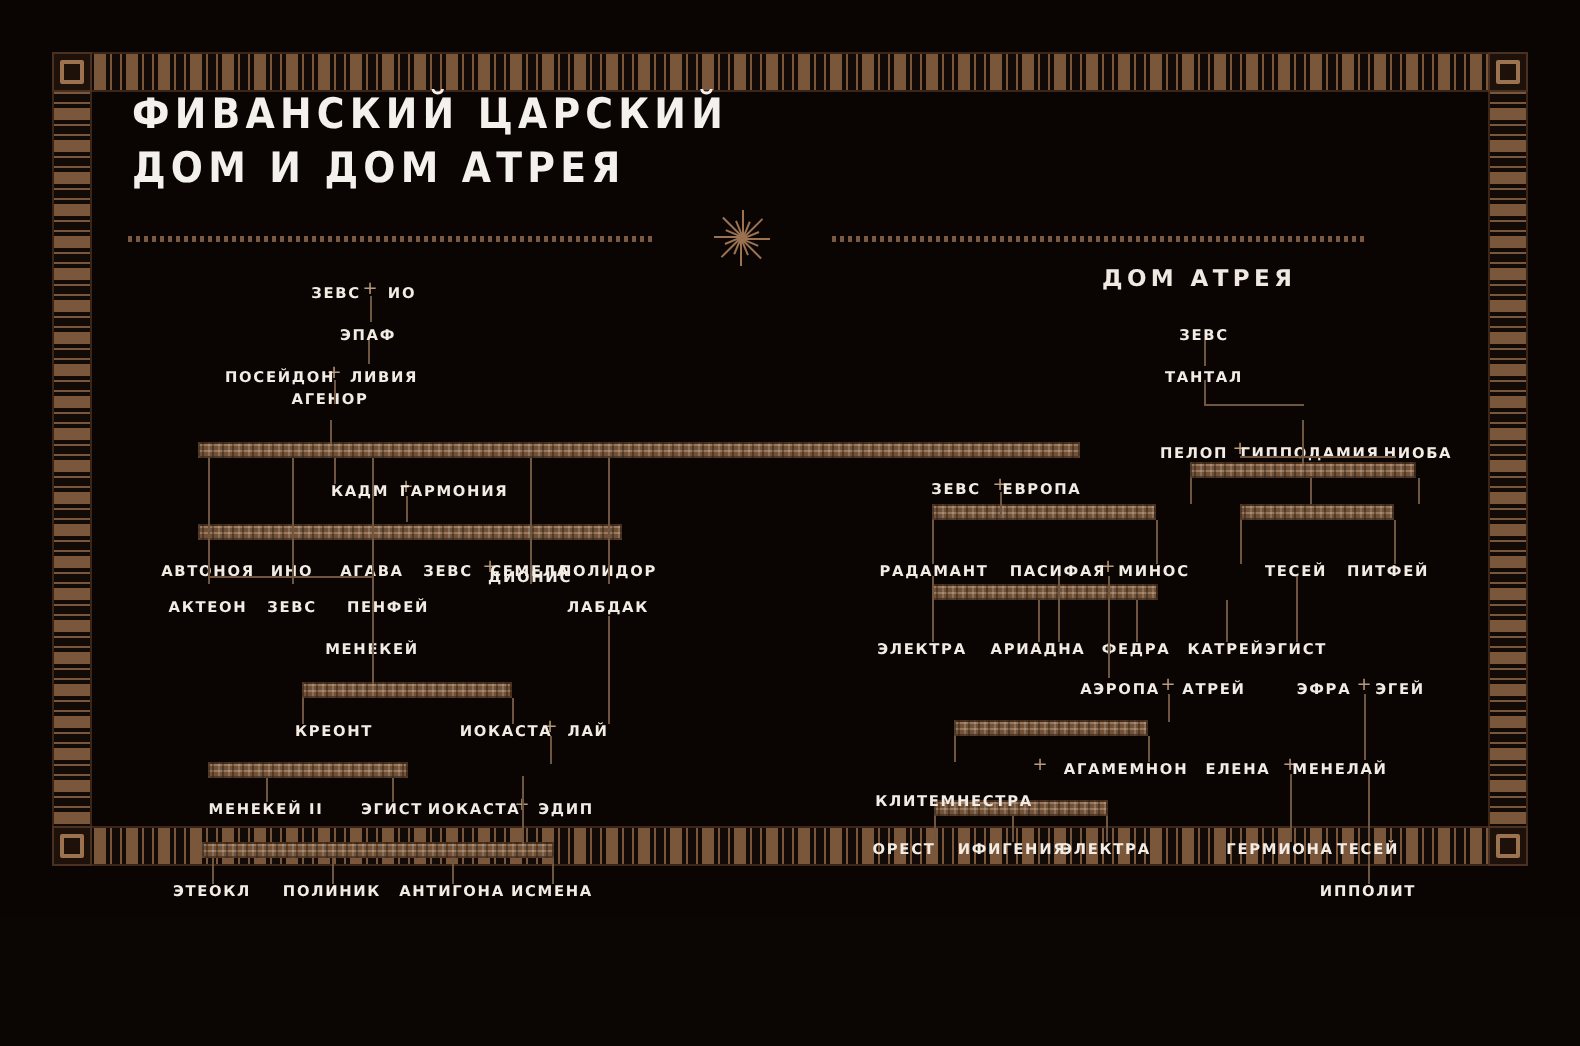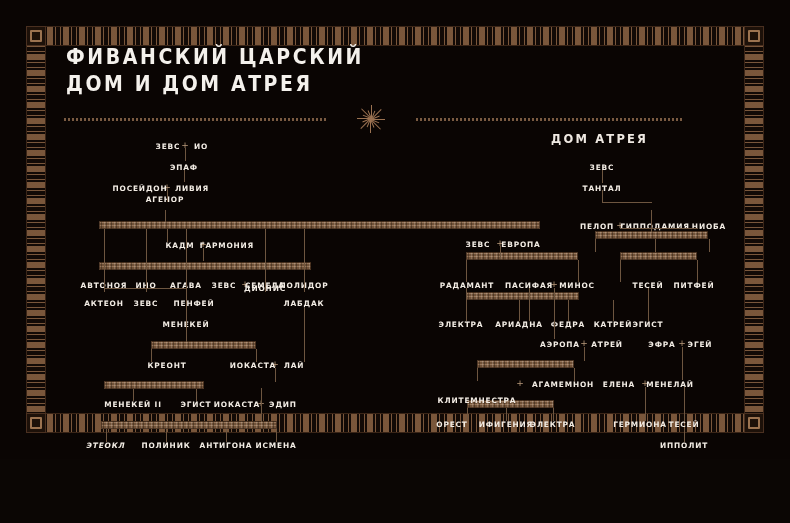--- a/index.html
+++ b/index.html
@@ -150,21 +150,21 @@
       <div class="node" style="left: 265px; top: 284px;">ДИОНИС</div>
       <div class="node" style="left: 304px; top: 299px;">ЛАБДАК</div>
       <div class="node" style="left: 186px; top: 320px;">МЕНЕКЕЙ</div>
       <div class="node" style="left: 167px; top: 361px;">КРЕОНТ</div>
       <div class="node" style="left: 253px; top: 361px;">ИОКАСТА</div>
       <div class="node" style="left: 294px; top: 361px;">ЛАЙ</div>
       <div class="node" style="left: 133px; top: 400px;">МЕНЕКЕЙ II</div>
       <div class="node" style="left: 196px; top: 400px;">ЭГИСТ</div>
       <div class="node" style="left: 237px; top: 400px;">ИОКАСТА</div>
       <div class="node" style="left: 283px; top: 400px;">ЭДИП</div>
-      <div class="node" style="left: 106px; top: 441px; font-style: italic;">ЭТЕОКЛ</div>
+      <div class="node" style="left: 106px; top: 441px;">ЭТЕОКЛ</div>
       <div class="node" style="left: 166px; top: 441px;">ПОЛИНИК</div>
       <div class="node" style="left: 226px; top: 441px;">АНТИГОНА</div>
       <div class="node" style="left: 276px; top: 441px;">ИСМЕНА</div>
       <div class="vline" style="left: 185px; top: 148px; height: 13px;"></div>
       <div class="vline" style="left: 184px; top: 170px; height: 12px;"></div>
       <div class="vline" style="left: 167px; top: 190px; height: 12px;"></div>
       <div class="vline" style="left: 165px; top: 210px; height: 12px;"></div>
       <div class="vline" style="left: 167px; top: 229px; height: 13px;"></div>
       <div class="vline" style="left: 203px; top: 248px; height: 13px;"></div>
       <div class="vline" style="left: 104px; top: 229px; height: 51px;"></div>

